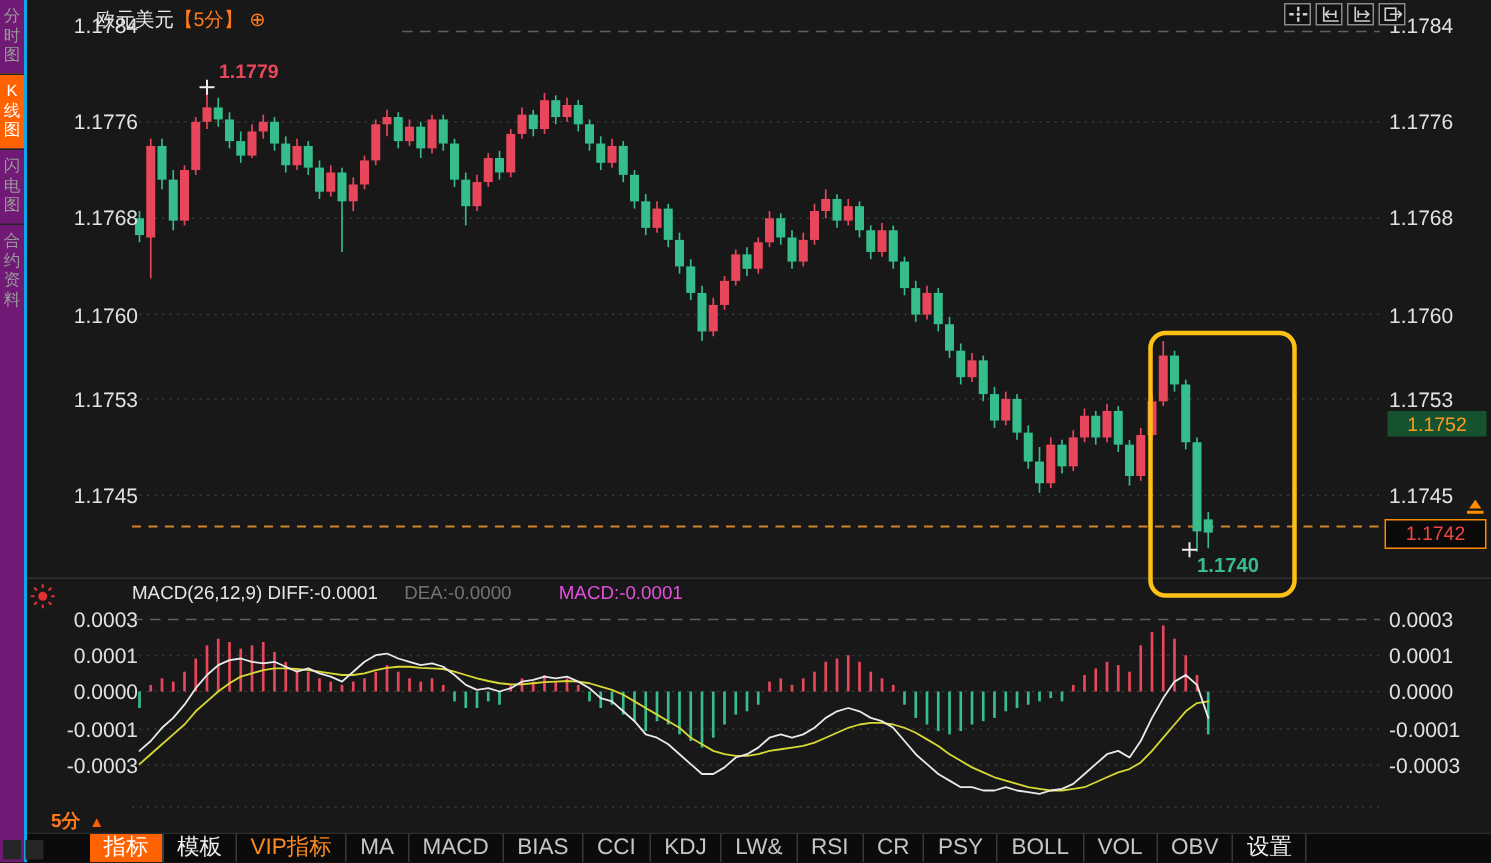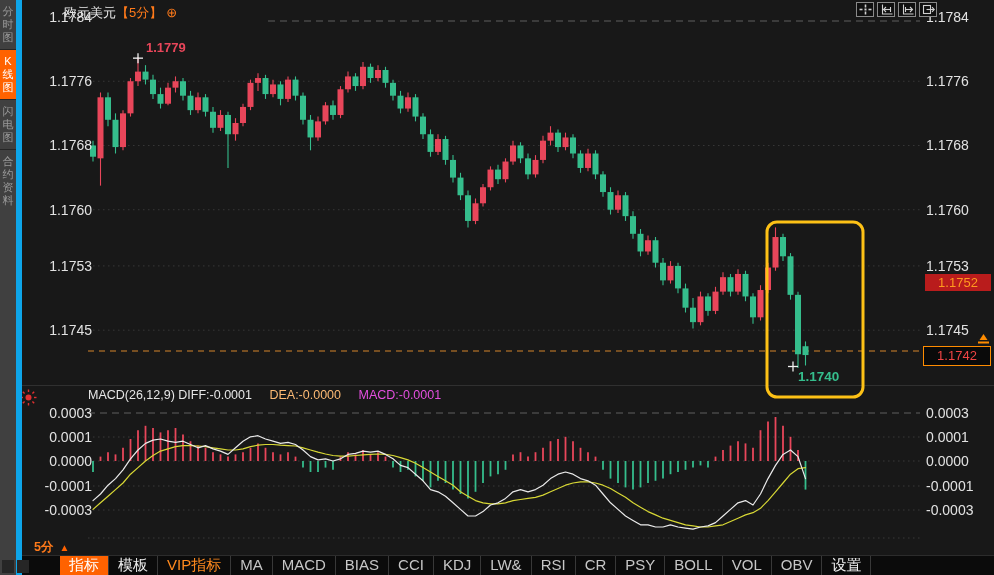--- a/index.html
+++ b/index.html
@@ -1,49 +1,49 @@
 <!DOCTYPE html>
 <html><head>
 <meta charset="utf-8">
 <style>
   html,body{margin:0;padding:0;background:#161616;}
   .app{position:relative;width:994px;height:575px;background:#181818;overflow:hidden;
        font-family:"Liberation Sans",sans-serif;-webkit-font-smoothing:antialiased;}
   
-  .sidebar{position:absolute;left:0;top:0;bottom:0;width:16px;background:#404040;border-right:6px solid #0ea5e9;z-index:5;}
+  .sidebar{position:absolute;left:0;top:0;bottom:0;width:16px;background:#701a75;border-right:2px solid #0ea5e9;z-index:5;}
   .side-tab{width:16px;font-size:11px;line-height:13px;text-align:center;color:#9a9a9a;
             padding:5px 0;word-break:break-all;cursor:pointer;}
   .side-tab + .side-tab{border-top:1px solid #262626;}
   .side-tab.active{background:#ff6200;color:#ffffff;}
   
   .header{position:absolute;left:64px;top:4px;font-size:13px;color:#e8e8e8;z-index:4;white-space:nowrap;}
   .header .orange{color:#ff7a1a;}
   .header .plus{color:#ff7a1a;font-size:13px;margin-left:4px;}
   
   .navbtns{position:absolute;left:856px;top:2px;display:flex;gap:3px;z-index:6;}
   .navbtn{width:18px;height:15px;border:1px solid #8a8a8a;background:#101010;display:flex;
           align-items:center;justify-content:center;cursor:pointer;box-sizing:border-box;}
   
   .axlab{position:absolute;font-size:14px;color:#e2e2e2;width:58px;z-index:3;}
   .axlab.l{left:34px;text-align:right;}
   .axlab.r{left:926px;text-align:left;}
   
-  .badge-upper{position:absolute;left:925px;top:274px;width:66px;height:17px;background:#b91c1c;
+  .badge-upper{position:absolute;left:925px;top:274px;width:66px;height:17px;background:#14532d;
         color:#ff9a1f;font-size:13px;line-height:17px;text-align:center;z-index:4;}
   .badge-lower{position:absolute;left:923px;top:346px;width:66px;height:18px;background:#0a0a0a;
         border:1px solid #ff8c00;color:#ef4444;font-size:13px;line-height:18px;text-align:center;z-index:4;}
   .alert-marker{position:absolute;left:976px;top:331px;z-index:4;}
   
   .anno-high{position:absolute;left:146px;top:40px;color:#e8465a;font-size:13px;font-weight:bold;z-index:3;}
   .anno-low{position:absolute;left:798px;top:369px;color:#35bd8c;font-size:13.5px;font-weight:bold;z-index:3;}
   
   .macd-labels{position:absolute;left:88px;top:388px;font-size:12.5px;z-index:3;white-space:nowrap;}
   .macd-labels .main{color:#e6e6e6;}
-  .macd-labels .dea{color:#fdba74;margin-left:14px;}
-  .macd-labels .macd{color:#e44fe0;margin-left:14px;}
+  .macd-labels .dea{color:#737373;margin-left:14px;}
+  .macd-labels .macd{color:#e44fe0;margin-left:28px;}
   .sun-icon{position:absolute;left:20px;top:389px;z-index:3;}
   
   .watermark{position:absolute;left:862px;top:513px;font-size:35px;color:#ccd4dc;letter-spacing:1px;z-index:2;}
   
   .period-row{position:absolute;left:34px;top:539px;font-size:12.5px;font-weight:bold;color:#ff7a1a;z-index:4;}
   .period-row .tri{color:#ff6200;font-size:10px;margin-left:6px;}
   .footer-strip{position:absolute;left:0;right:0;bottom:0;height:19px;background:#0b0b0b;border-top:1px solid #2c2c2c;z-index:4;}
   .toolbar{position:absolute;left:60px;bottom:0;height:19px;display:flex;z-index:5;}
   .tb-item{padding:0 9px;line-height:18px;font-size:15px;color:#c6c6c6;border-right:1px solid #383838;cursor:pointer;white-space:nowrap;}
   .tb-item.active{background:#ff6200;color:#fff;}

